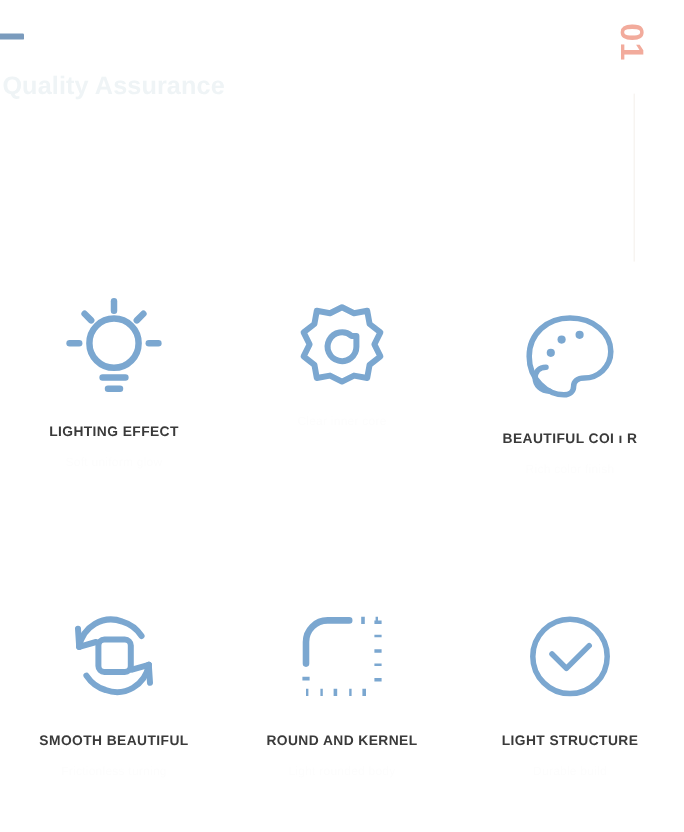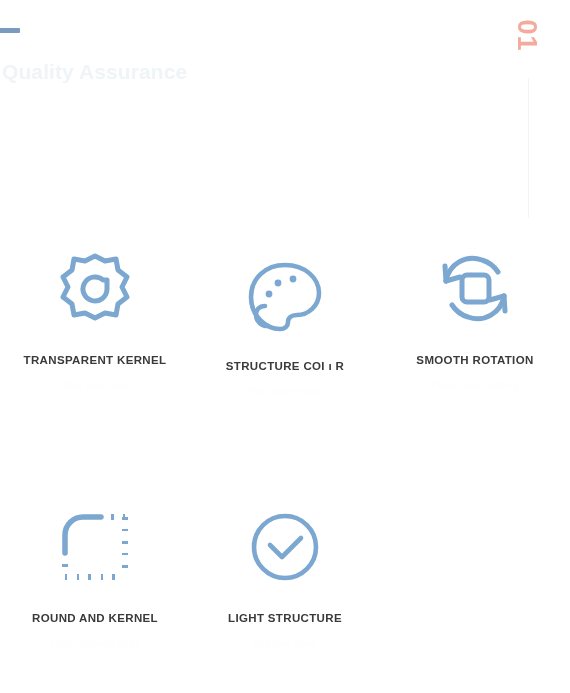--- a/index.html
+++ b/index.html
@@ -113,62 +113,77 @@
 
 <div class="accent-dash"></div>
 
 <div class="section-title">Quality Assurance</div>
 
 <div class="index-marker">01</div>
 <div class="index-rule"></div>
 
 <div class="feature-grid">
 
+  <div class="feature-cell cell-1">
+    <div class="feature-icon">
+      <svg width="86" height="86" viewBox="0 0 86 86" fill="none" stroke="#7ba7d0" stroke-width="5.4" stroke-linecap="round">
+        <circle cx="43" cy="40" r="20.5"></circle>
+        <line x1="43" y1="5" x2="43" y2="13"></line>
+        <line x1="18.5" y1="15.5" x2="24" y2="21"></line>
+        <line x1="67.5" y1="15.5" x2="62" y2="21"></line>
+        <line x1="6" y1="40" x2="14" y2="40"></line>
+        <line x1="80" y1="40" x2="72" y2="40"></line>
+        <line x1="33.5" y1="68.5" x2="52.5" y2="68.5"></line>
+        <line x1="38" y1="78" x2="48" y2="78"></line>
+      </svg>
+    </div>
+    <div class="feature-label">LIGHTING EFFECT</div>
+    <div class="feature-desc">Soft uniform glow</div>
+  </div>
 
   <div class="feature-cell cell-2">
     <div class="feature-icon">
       <svg width="78" height="78" viewBox="0 0 78 78" fill="none" stroke="#7ba7d0" stroke-width="5" stroke-linecap="round" stroke-linejoin="round">
         <path d="M39 6 L49 11 L60 9 L62 20 L71 27 L66 37 L71 47 L62 54 L60 65
                  L49 63 L39 68 L29 63 L18 65 L16 54 L7 47 L12 37 L7 27 L16 20
                  L18 9 L29 11 Z"></path>
         <path d="M47 30 a12 12 0 1 0 4 9 v-9 z" stroke-linecap="round"></path>
       </svg>
     </div>
-    <div class="feature-label">TRANSPARENT KERNEL</div>
     <div class="feature-desc">Clear inner core</div>
   </div>
 
   <div class="feature-cell cell-3">
     <div class="feature-icon">
       <svg width="80" height="74" viewBox="0 0 80 74" fill="none" stroke="#7ba7d0" stroke-width="4.6" stroke-linecap="round" stroke-linejoin="round">
         <path d="M40 5 C60 5 74 18 74 33 C74 46 63 55 52 55 C46 55 43 58 43 62
                  C43 66 40 69 35 69 C21 69 6 56 6 37 C6 18 21 5 40 5 Z"></path>
         <path d="M20 46 C14 46 11 50 11 55 C11 61 16 66 23 66"></path>
         <circle cx="33" cy="23" r="3.4" fill="#7ba7d0" stroke="none"></circle>
         <circle cx="48" cy="19" r="3.4" fill="#7ba7d0" stroke="none"></circle>
         <circle cx="24" cy="34" r="3.4" fill="#7ba7d0" stroke="none"></circle>
       </svg>
     </div>
-    <div class="feature-label">STRUCTURE COI ı R</div>
+    <div class="feature-label">BEAUTIFUL COI ı R</div>
     <div class="feature-desc">Rich color finish</div>
   </div>
 
   <div class="feature-cell cell-4">
     <div class="feature-icon">
       <svg width="84" height="76" viewBox="0 0 84 76" fill="none" stroke="#7ba7d0" stroke-width="5" stroke-linecap="round" stroke-linejoin="round">
         <rect x="29" y="24" width="27" height="27" rx="5"></rect>
         <path d="M13 30 C16 13 33 3 49 9 C56 11 61 15 65 21"></path>
         <path d="M13 30 L12 15"></path>
         <path d="M13 30 L27 26"></path>
         <path d="M71 45 C68 62 51 72 35 66 C28 64 23 60 19 54"></path>
         <path d="M71 45 L72 60"></path>
         <path d="M71 45 L57 49"></path>
       </svg>
     </div>
-    <div class="feature-label">SMOOTH ROTATION</div>
+    <div class="feature-label">SMOOTH BEAUTIFUL</div>
     <div class="feature-desc">Frictionless turning</div>
   </div>
 
   <div class="feature-cell cell-5">
     <div class="feature-icon">
       <svg width="72" height="72" viewBox="0 0 72 72" fill="none" stroke="#7ba7d0" stroke-width="5.5" stroke-linecap="round">
         <path d="M6 42 L6 24 A18 18 0 0 1 24 6 L42 6"></path>
         <path d="M52 6 L66 6 M66 6 L66 20 M66 30 L66 44 M66 54 L66 66
                  M56 66 L42 66 M32 66 L18 66 M8 66 L6 66 M6 56 L6 52" stroke-dasharray="3 9" stroke-linecap="butt" stroke-width="6"></path>
       </svg>

